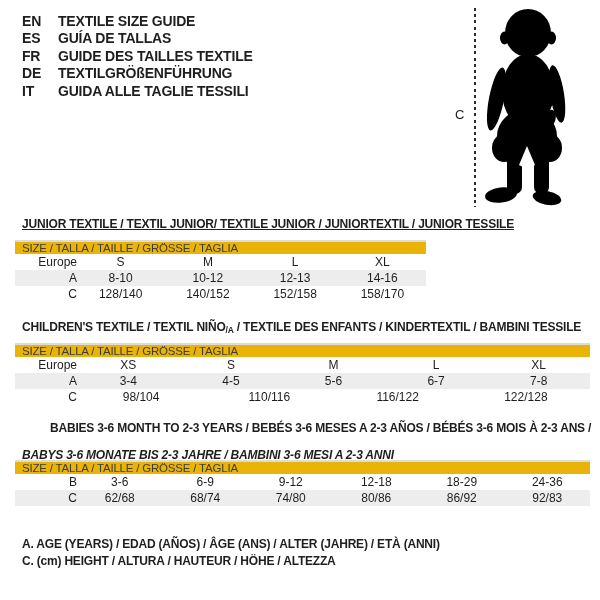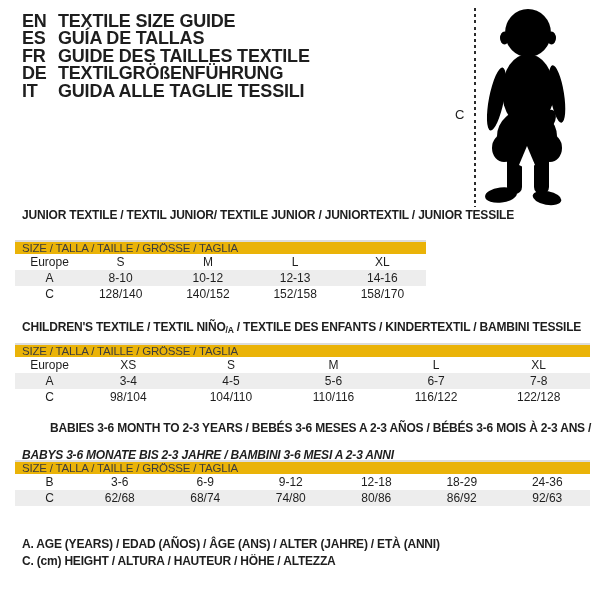--- a/index.html
+++ b/index.html
@@ -5,21 +5,21 @@
   html,body{margin:0;padding:0;}
   body{
     width:600px;height:600px;background:#ffffff;
     font-family:"Liberation Sans","DejaVu Sans",sans-serif;
     color:#1e1e1e;
     -webkit-font-smoothing:antialiased;
   }
   .canvas{position:relative;width:600px;height:600px;background:#ffffff;overflow:hidden;}
 
   
-  .lang-block{position:absolute;left:22px;top:13px;font-weight:bold;font-size:18px;line-height:17.4px;letter-spacing:-0.2px;}
+  .lang-block{position:absolute;left:22px;top:13px;font-weight:bold;font-size:14px;line-height:17.4px;letter-spacing:-0.2px;}
   .lang-row{display:flex;}
   .lang-code{width:36px;flex:0 0 36px;}
   .lang-text{white-space:nowrap;}
 
   
   .height-line{
     position:absolute;left:474px;top:8px;width:2.4px;height:199px;
     background:repeating-linear-gradient(to bottom,#2b2b2b 0 3px,transparent 3px 6.2px);
   }
   .height-label{position:absolute;left:455px;top:107px;font-size:13px;font-weight:400;}
@@ -28,21 +28,21 @@
   
   .section-title{position:absolute;left:22px;font-weight:bold;font-size:12px;letter-spacing:-0.2px;white-space:nowrap;}
   .title-sub{font-size:8.5px;vertical-align:-2px;}
   .size-table{position:absolute;left:15px;font-size:12px;}
   .size-table .bar{
     height:12px;line-height:12px;background:#eab308;border-top:2px solid #dcdcdc;
     padding-left:7px;font-size:11.5px;color:#3c3c3c;letter-spacing:-0.2px;
   }
   .size-table .row{display:flex;height:16px;line-height:16px;align-items:center;}
   .size-table .row.alt{background:#ededed;}
-  .size-table .lbl{flex:0 0 55px;padding-left:7px;text-align:center;}
+  .size-table .lbl{flex:0 0 55px;padding-left:7px;text-align:right;}
   .size-table .cell{flex:1 1 0;text-align:center;}
 
   
   .footnotes{position:absolute;left:22px;top:536px;font-weight:bold;font-size:12px;line-height:16.8px;letter-spacing:-0.2px;}
   .footnote{white-space:nowrap;}
 </style>
 </head>
 <body>
 
 <div class="canvas">
@@ -92,21 +92,21 @@
       <rect x="24" y="140" width="15" height="46" rx="7"></rect>
       <rect x="51" y="140" width="15" height="46" rx="7"></rect>
 
       <ellipse cx="18" cy="187" rx="16" ry="7.5" transform="rotate(-7 18 187)"></ellipse>
       <ellipse cx="64" cy="190" rx="14.5" ry="6.8" transform="rotate(10 64 190)"></ellipse>
     </g>
 
     <polygon points="36,157 44,138 52,157 44,161" fill="#ffffff"></polygon>
   </svg>
 
-  <div class="section-title" style="top:208px;">JUNIOR TEXTILE / TEXTIL JUNIOR/ TEXTILE JUNIOR / JUNIORTEXTIL / JUNIOR TESSILE</div>
+  <div class="section-title" style="top:217px;text-decoration:underline;">JUNIOR TEXTILE / TEXTIL JUNIOR/ TEXTILE JUNIOR / JUNIORTEXTIL / JUNIOR TESSILE</div>
   <div class="size-table" style="top:240px;width:411px;">
     <div class="bar">SIZE / TALLA / TAILLE / GRÖSSE / TAGLIA</div>
     <div class="row">
       <span class="lbl">Europe</span>
       <span class="cell">S</span>
       <span class="cell">M</span>
       <span class="cell">L</span>
       <span class="cell">XL</span>
     </div>
     <div class="row alt">
@@ -142,21 +142,20 @@
       <span class="lbl">A</span>
       <span class="cell">3-4</span>
       <span class="cell">4-5</span>
       <span class="cell">5-6</span>
       <span class="cell">6-7</span>
       <span class="cell">7-8</span>
     </div>
     <div class="row">
       <span class="lbl">C</span>
       <span class="cell">98/104</span>
-      <span class="cell">104/110</span>
       <span class="cell">110/116</span>
       <span class="cell">116/122</span>
       <span class="cell">122/128</span>
     </div>
   </div>
 
   <div class="section-title" style="top:421px;margin-left:28px;">BABIES 3-6 MONTH TO 2-3 YEARS / BEBÉS 3-6 MESES A 2-3 AÑOS / BÉBÉS 3-6 MOIS À 2-3 ANS /</div>
   <div class="section-title" style="top:448px;font-style:italic;">BABYS 3-6 MONATE BIS 2-3 JAHRE / BAMBINI 3-6 MESI A 2-3 ANNI</div>
   <div class="size-table" style="top:460px;width:575px;">
     <div class="bar">SIZE / TALLA / TAILLE / GRÖSSE / TAGLIA</div>
@@ -169,21 +168,21 @@
       <span class="cell">18-29</span>
       <span class="cell">24-36</span>
     </div>
     <div class="row alt">
       <span class="lbl">C</span>
       <span class="cell">62/68</span>
       <span class="cell">68/74</span>
       <span class="cell">74/80</span>
       <span class="cell">80/86</span>
       <span class="cell">86/92</span>
-      <span class="cell">92/63</span>
+      <span class="cell">92/83</span>
     </div>
   </div>
 
   <div class="footnotes">
     <div class="footnote">A. AGE (YEARS) / EDAD (AÑOS) / ÂGE (ANS) / ALTER (JAHRE) / ETÀ (ANNI)</div>
     <div class="footnote">C. (cm) HEIGHT / ALTURA / HAUTEUR / HÖHE / ALTEZZA</div>
   </div>
 
 </div>
 

